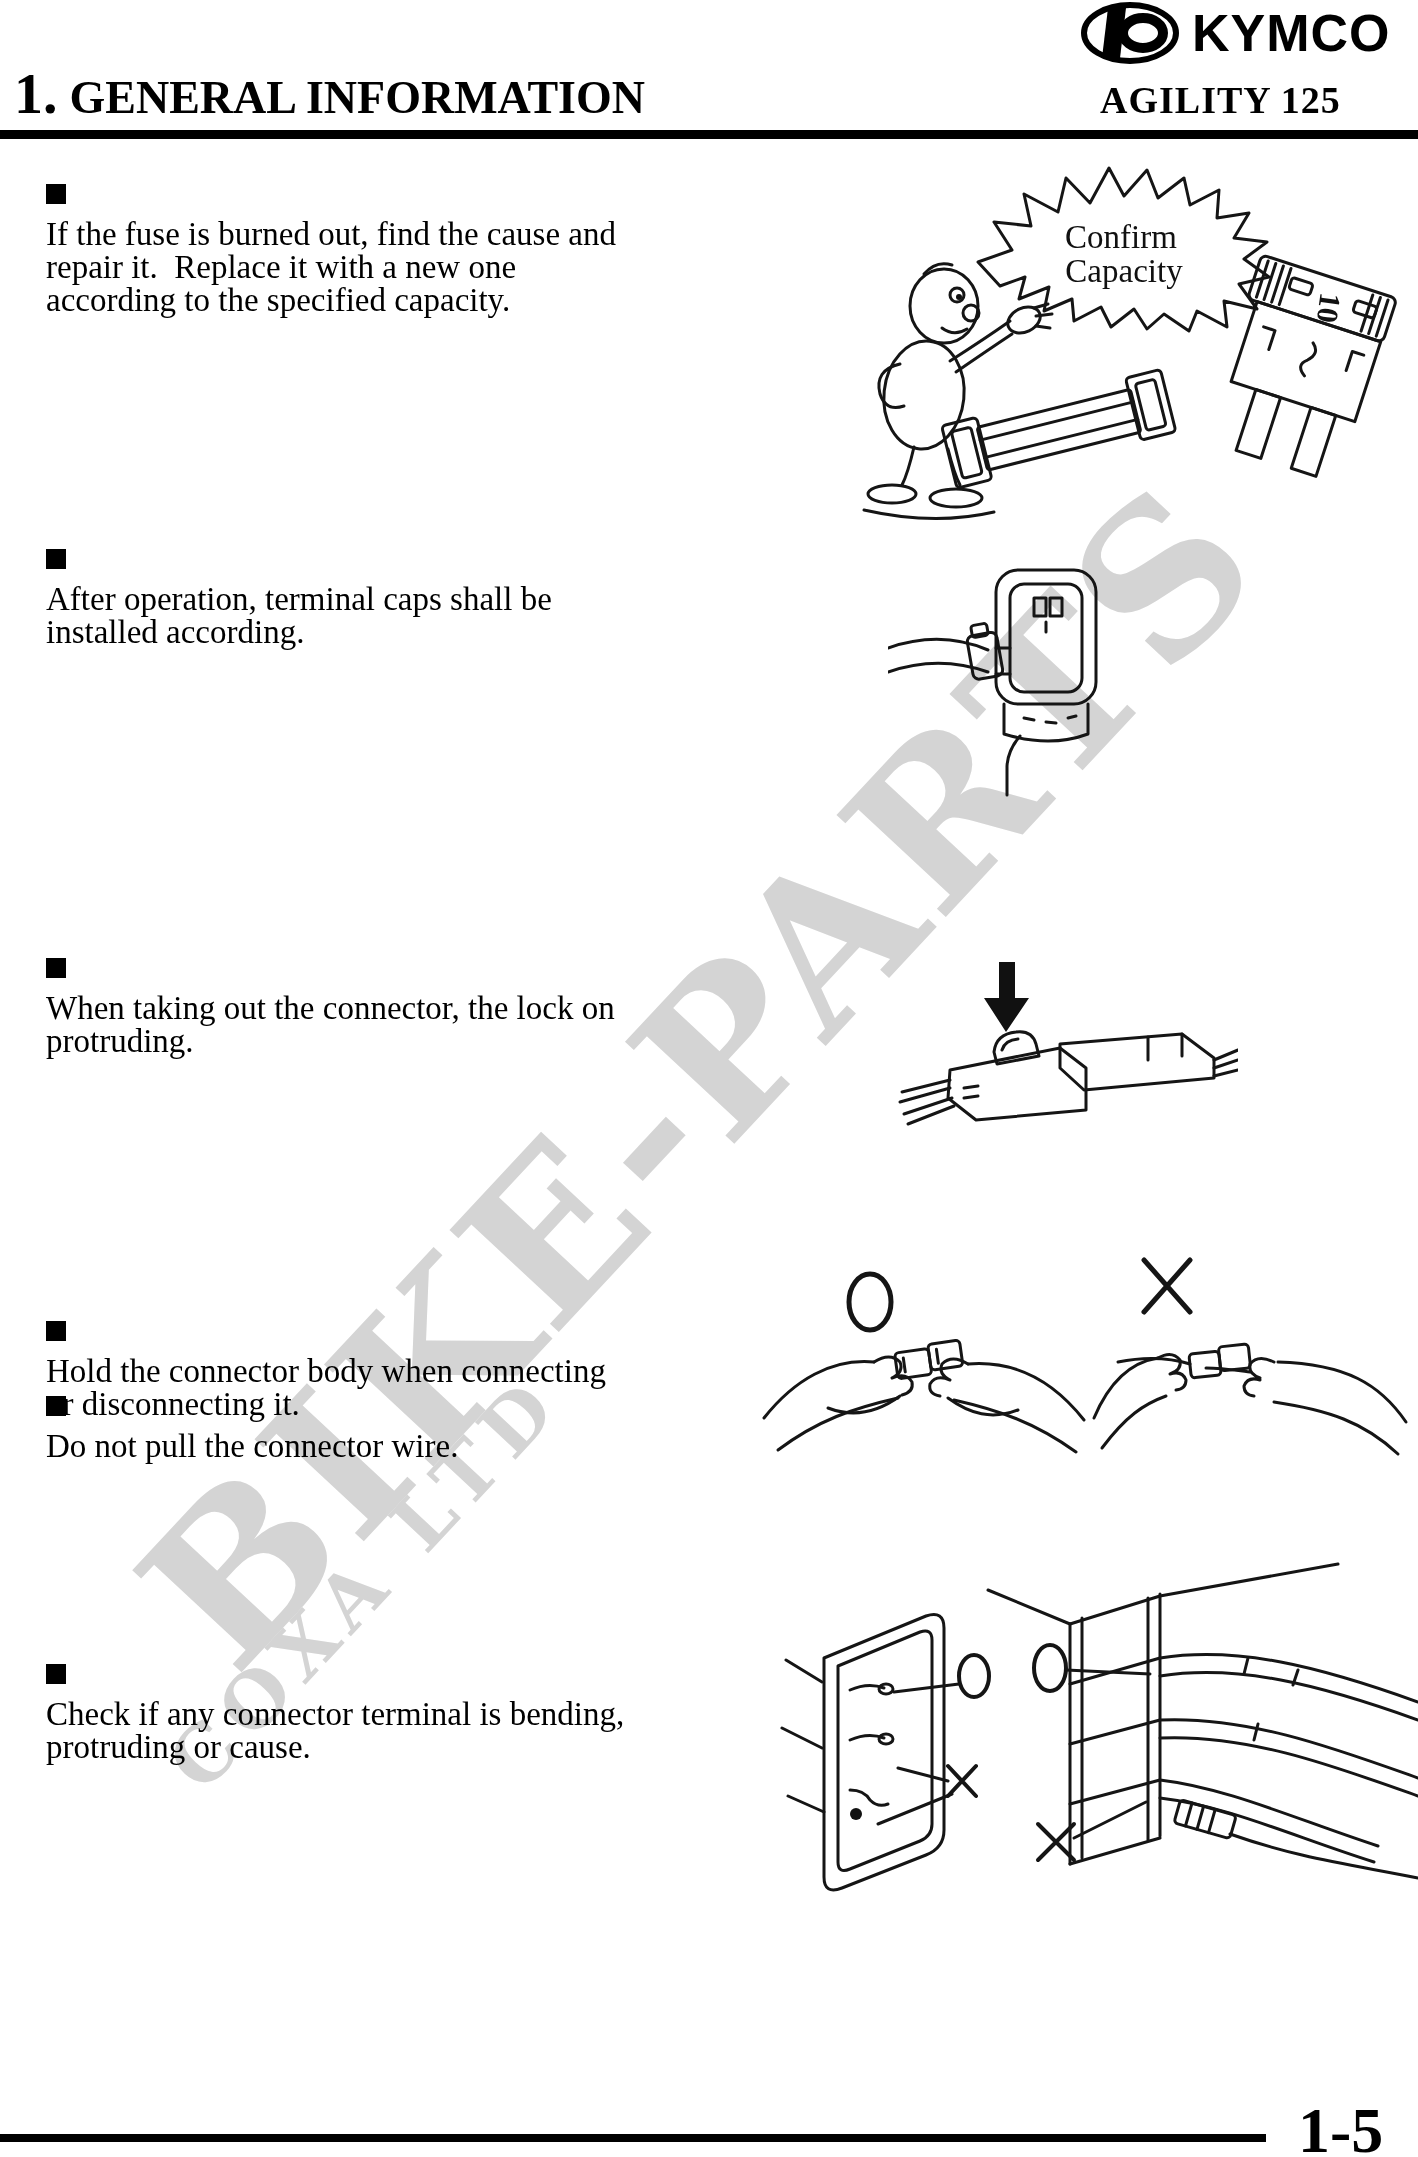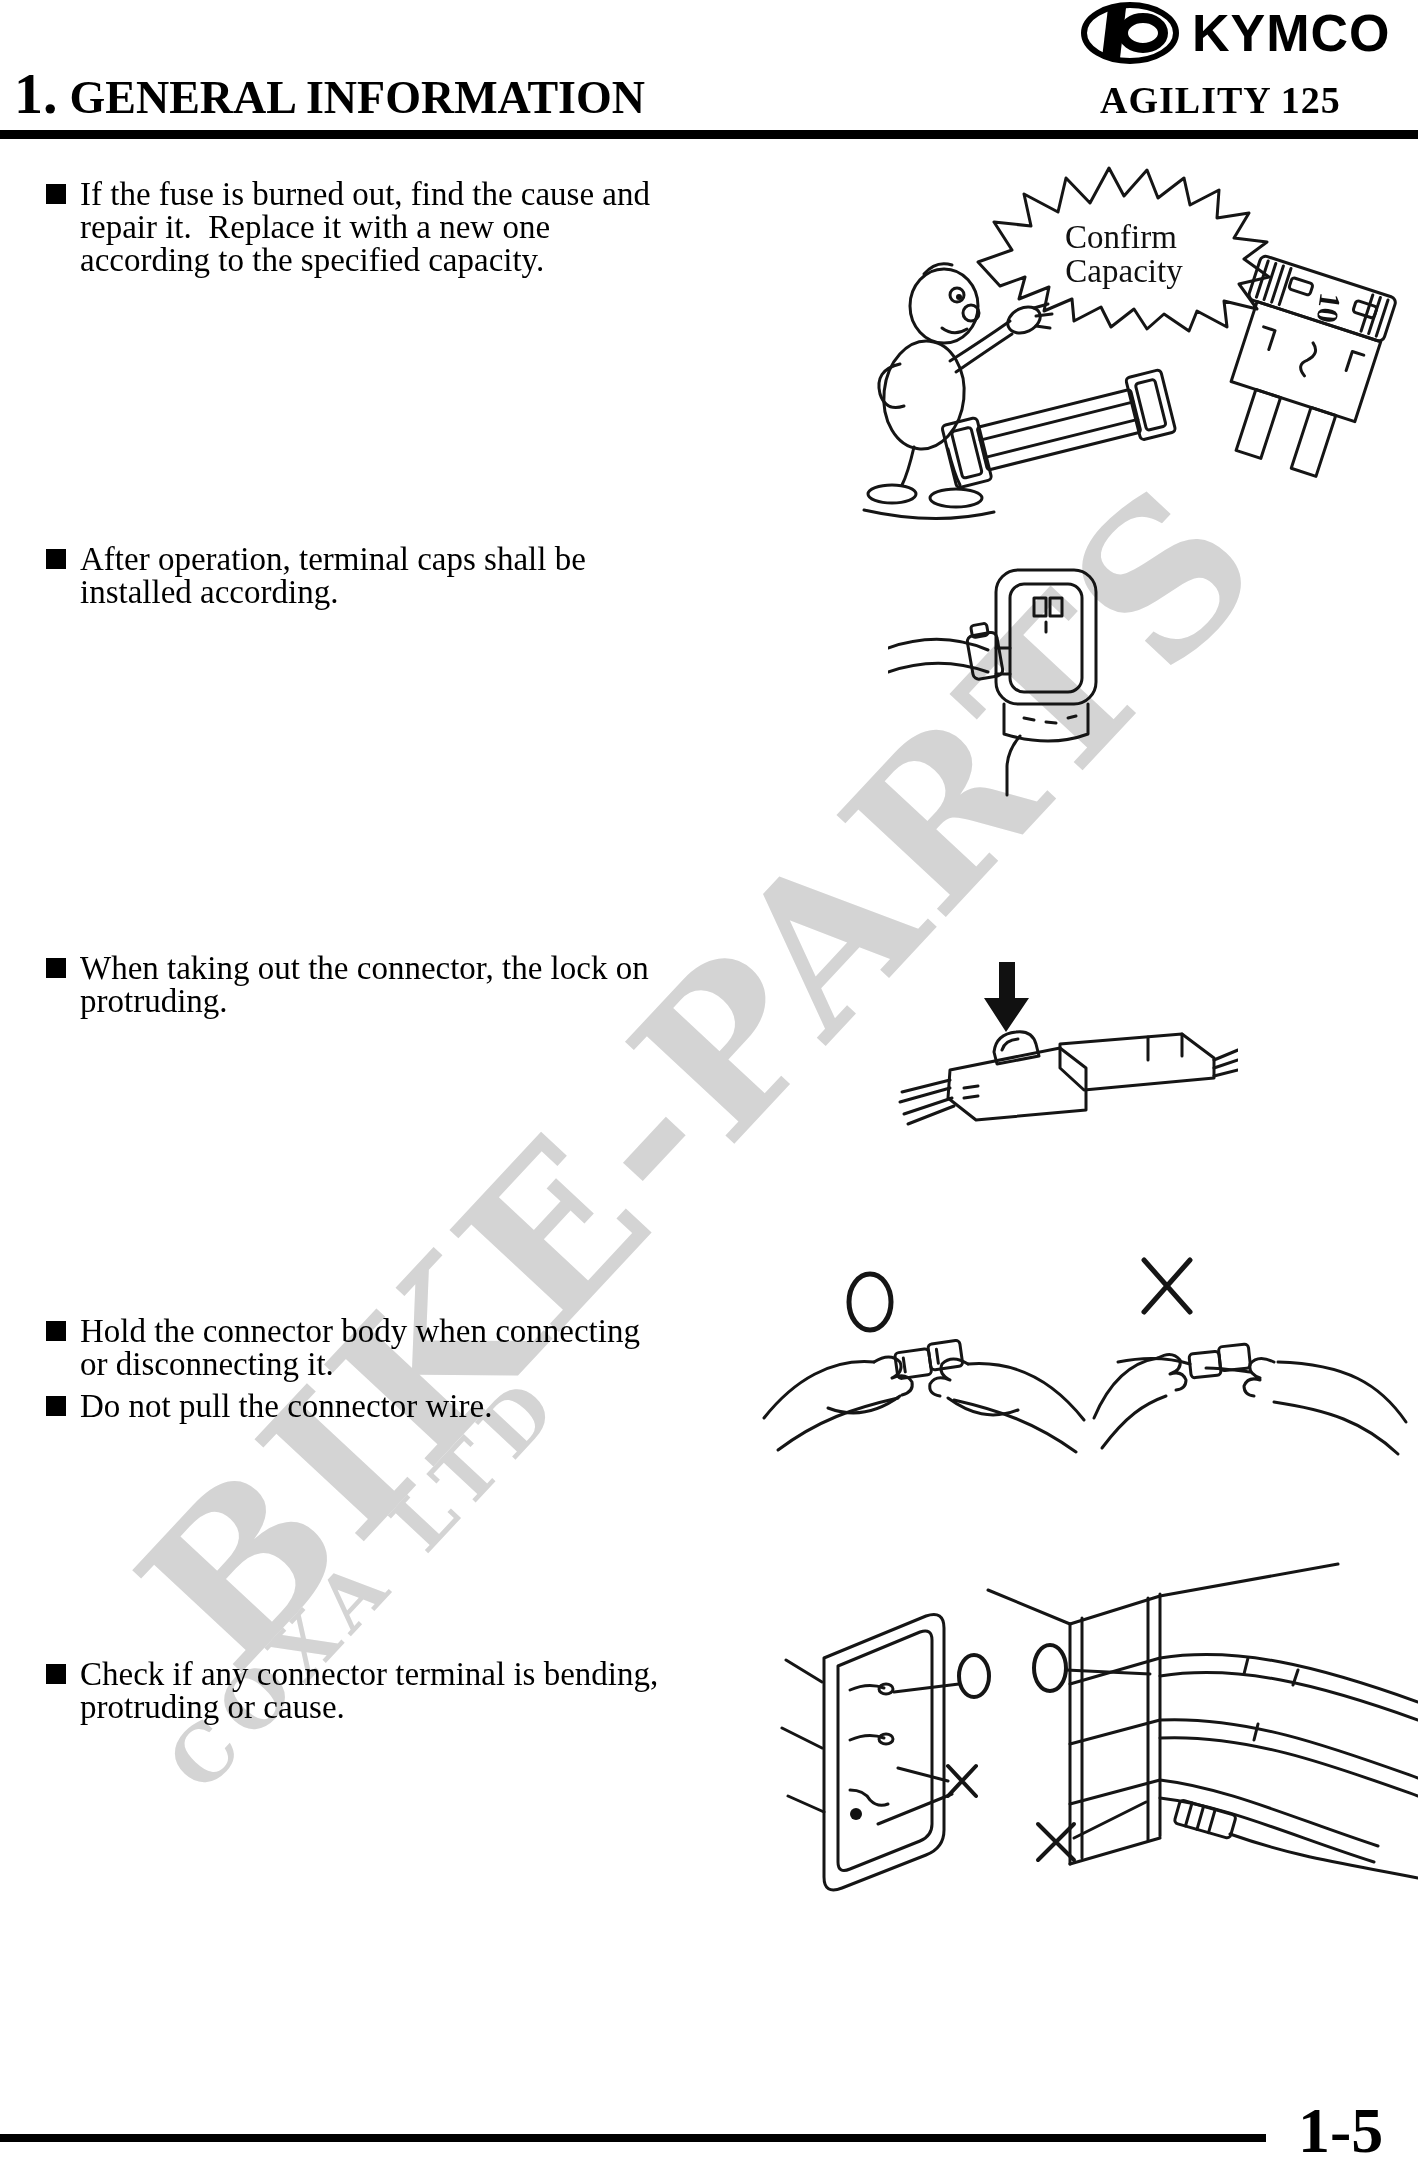--- a/index.html
+++ b/index.html
@@ -19,21 +19,21 @@
   .logo-mark{width:100px;height:62px;}
   .logo-word{font-family:"Liberation Sans",sans-serif;font-weight:bold;font-size:52px;
              letter-spacing:1px;margin-left:12px;line-height:62px;}
   .title-row{position:absolute;left:14px;top:60px;display:flex;align-items:baseline;gap:12px;
              font-weight:bold;}
   .ch-num{font-size:58px;}
   .ch-title{font-size:46px;text-align:right;}
   .model{position:absolute;left:1100px;top:78px;font-weight:bold;font-size:38px;letter-spacing:1px;}
   .rule-top{position:absolute;left:0;top:130px;width:1418px;height:9px;background:#000;}
   
-  .b{position:absolute;left:46px;display:flex;gap:14px;}
+  .b{position:absolute;left:46px;display:flex;gap:14px;flex-direction:column;}
   .sq{width:20px;height:20px;background:#000;margin-top:6px;flex:none;}
   .bt{font-size:33px;line-height:33px;white-space:nowrap;}
   .b1{top:178px}.b2{top:543px}.b3{top:952px}.b4{top:1315px}.b5{top:1390px}.b6{top:1658px}
   
   .fig{position:absolute;}
   .fig svg{display:block;}
   .ln{stroke:#151515;stroke-width:3;fill:none;stroke-linecap:round;stroke-linejoin:round;}
   .lnt{stroke:#151515;stroke-width:4;fill:none;stroke-linecap:round;stroke-linejoin:round;}
   .lnm{stroke:#151515;stroke-width:5;fill:none;stroke-linecap:round;stroke-linejoin:round;}
   .fill{fill:#111;stroke:none;}

